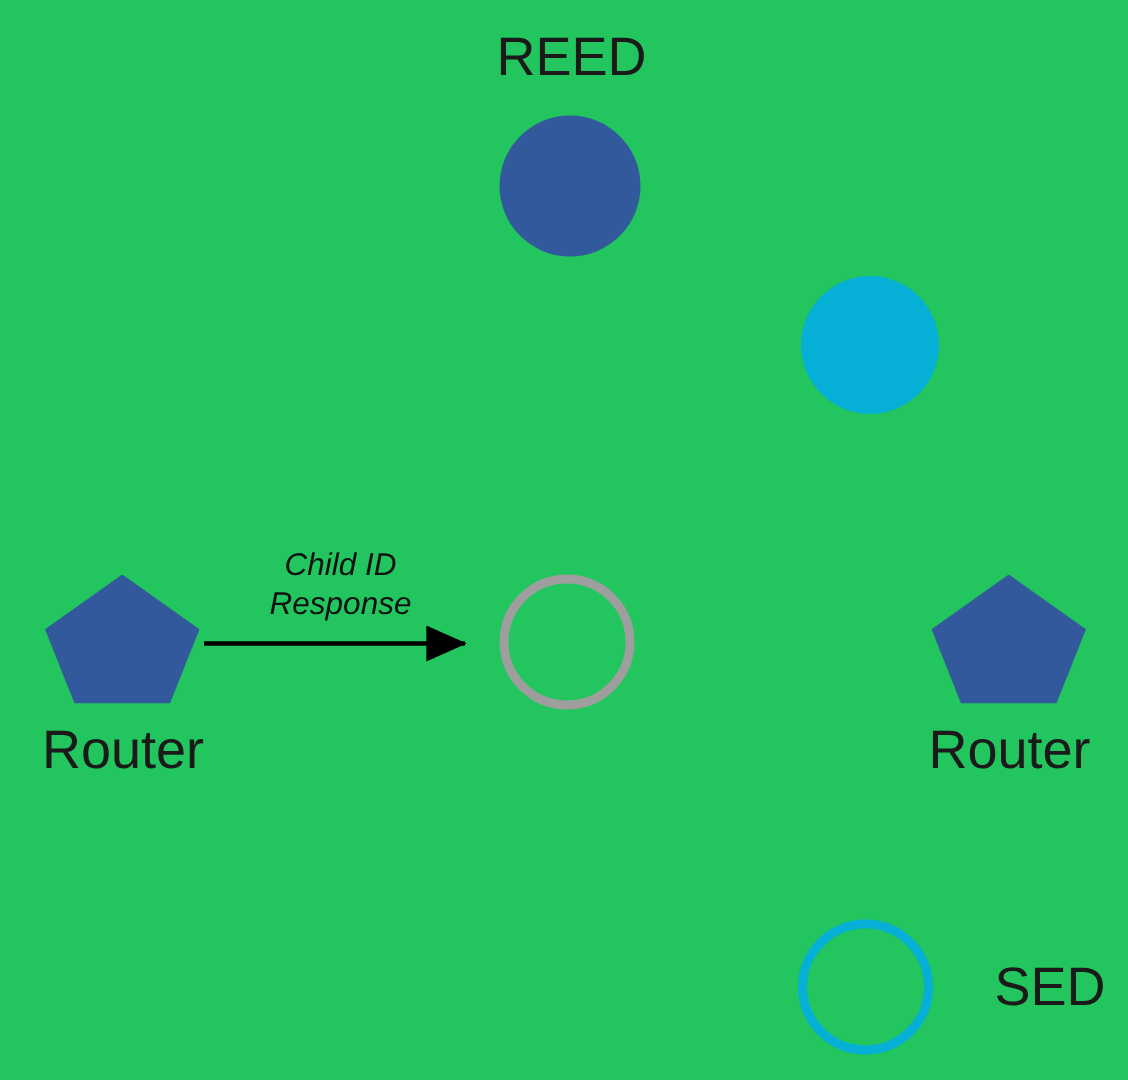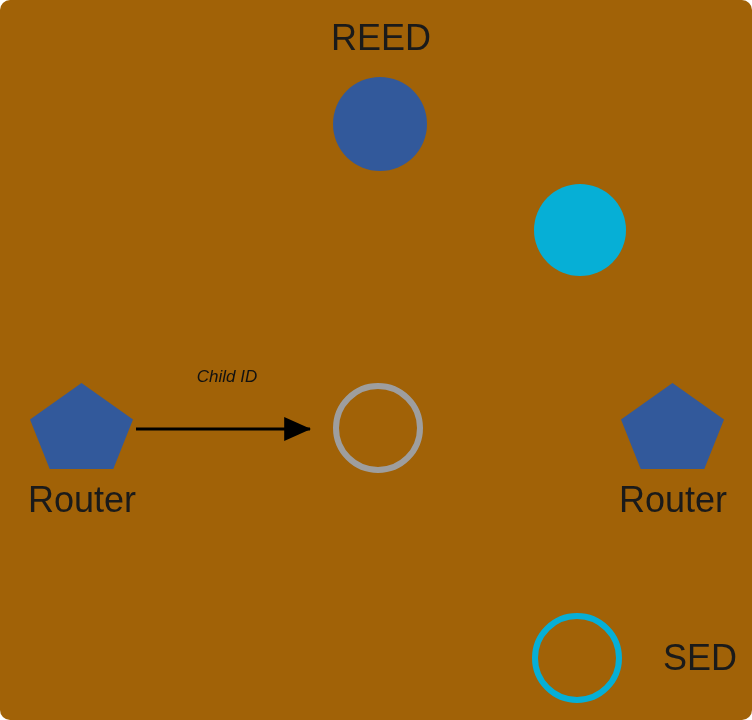--- a/index.html
+++ b/index.html
@@ -11,22 +11,21 @@
   body {
     width: 752px;
     height: 720px;
     font-family: "Liberation Sans", sans-serif;
     overflow: hidden;
   }
   #canvas {
     position: relative;
     width: 752px;
     height: 720px;
-    background: #a16207;
-    border-radius: 10px;
+    background: #22c55e;
   }
   .node {
     position: absolute;
   }
   
   .circle-filled {
     border-radius: 50%;
   }
   .circle-outline {
     border-radius: 50%;
@@ -47,21 +46,21 @@
     white-space: nowrap;
     letter-spacing: 0px;
   }
   .label-center {
     text-align: center;
   }
   .edge-label {
     position: absolute;
     font-family: "Liberation Sans", sans-serif;
     font-style: italic;
-    font-size: 17px;
+    font-size: 21px;
     line-height: 26px;
     color: #111111;
     text-align: center;
     white-space: nowrap;
   }
   .arrow-layer {
     position: absolute;
     left: 0;
     top: 0;
     width: 752px;
@@ -107,15 +106,16 @@
     <defs>
       <marker id="arrowhead" markerWidth="9" markerHeight="8" refX="8.6" refY="4" orient="auto" markerUnits="strokeWidth">
         <polygon points="0,0 9,4 0,8" fill="#000000"></polygon>
       </marker>
     </defs>
     <line x1="136" y1="429" x2="310" y2="429" stroke="#000000" stroke-width="3" marker-end="url(#arrowhead)"></line>
   </svg>
 
   <div class="edge-label" style="left:162px; top:364px; width:130px;">
     <div>Child ID</div>
+    <div>Response</div>
   </div>
 
 </div>
 
 </body></html>

